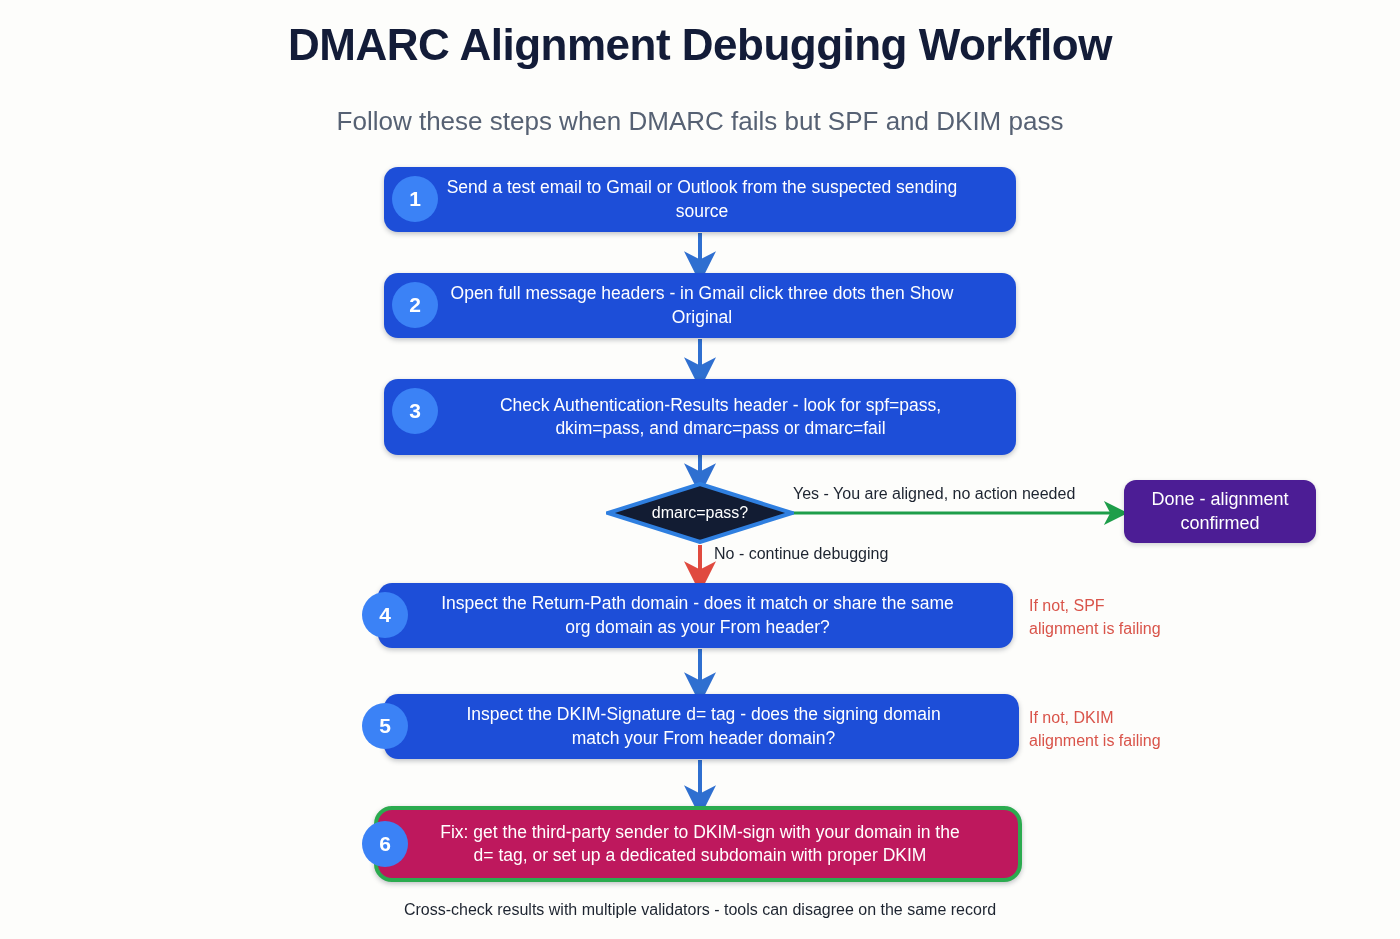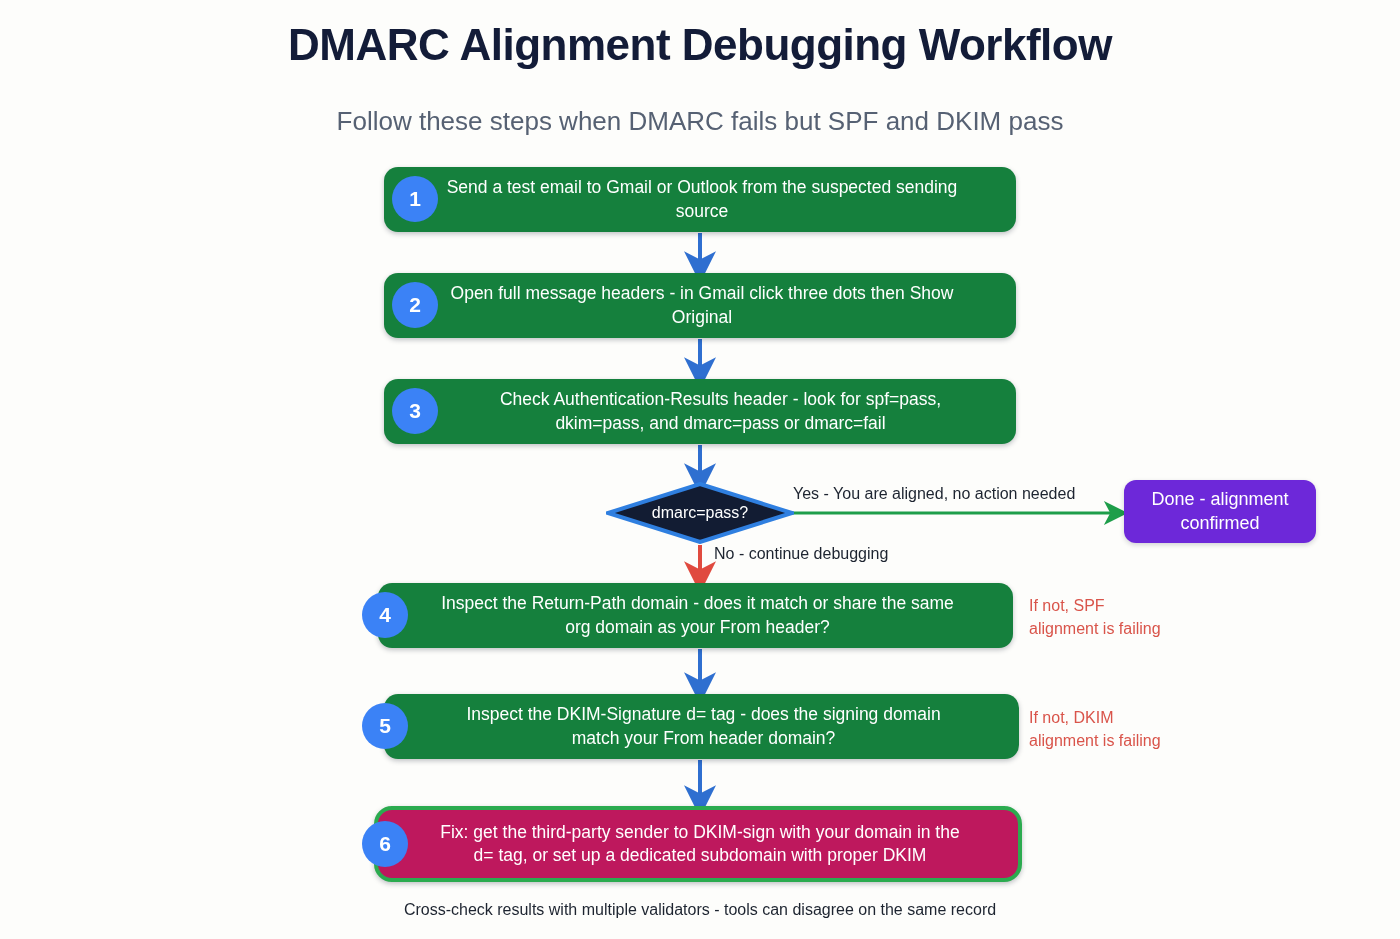--- a/index.html
+++ b/index.html
@@ -42,21 +42,21 @@
     text-align: center;
     font-size: 26px;
     font-weight: normal;
     color: #566173;
     line-height: 1.2;
   }
 
   
   .step-box {
     position: absolute;
-    background: #15803d;
+    background: #1d4ed8;
     border-radius: 14px;
     box-sizing: border-box;
     display: flex;
     align-items: center;
     justify-content: center;
     box-shadow: 0 2px 5px rgba(12,20,40,0.25);
   }
   .step-box.highlight {
     border: 4px solid #2bab4f;
     background: #be185d;
@@ -107,21 +107,21 @@
     align-items: center;
     justify-content: center;
     color: #ffffff;
     font-size: 16px;
     pointer-events: none;
   }
 
   
   .terminal-box {
     position: absolute;
-    background: #6d28d9;
+    background: #4c1d95;
     border-radius: 12px;
     display: flex;
     align-items: center;
     justify-content: center;
     box-shadow: 0 2px 5px rgba(12,20,40,0.18);
   }
   .terminal-text {
     color: #ffffff;
     font-size: 18px;
     line-height: 1.3;
@@ -202,21 +202,21 @@
   <div class="step-box" style="left:384px; top:167px; width:632px; height:65px;">
     <div class="step-text">Send a test email to Gmail or Outlook from the suspected sending source</div>
   </div>
   <div class="step-badge" style="left:392px; top:176px;">1</div>
 
   <div class="step-box" style="left:384px; top:273px; width:632px; height:65px;">
     <div class="step-text">Open full message headers - in Gmail click three dots then Show Original</div>
   </div>
   <div class="step-badge" style="left:392px; top:282px;">2</div>
 
-  <div class="step-box" style="left:384px; top:379px; width:632px; height:65px;padding-left:37px;">
+  <div class="step-box" style="left:384px; top:379px; width:632px; height:76px;padding-left:37px;">
     <div class="step-text">Check Authentication-Results header - look for spf=pass, dkim=pass, and dmarc=pass or dmarc=fail</div>
   </div>
   <div class="step-badge" style="left:392px; top:388px;">3</div>
 
   <div class="diamond-wrap">
     <svg width="188" height="62" viewBox="0 0 188 62">
       <polygon points="94,2 186,31 94,60 2,31" fill="#121c33" stroke="#2f7fe0" stroke-width="4"></polygon>
     </svg>
     <div class="diamond-label">dmarc=pass?</div>
   </div>

